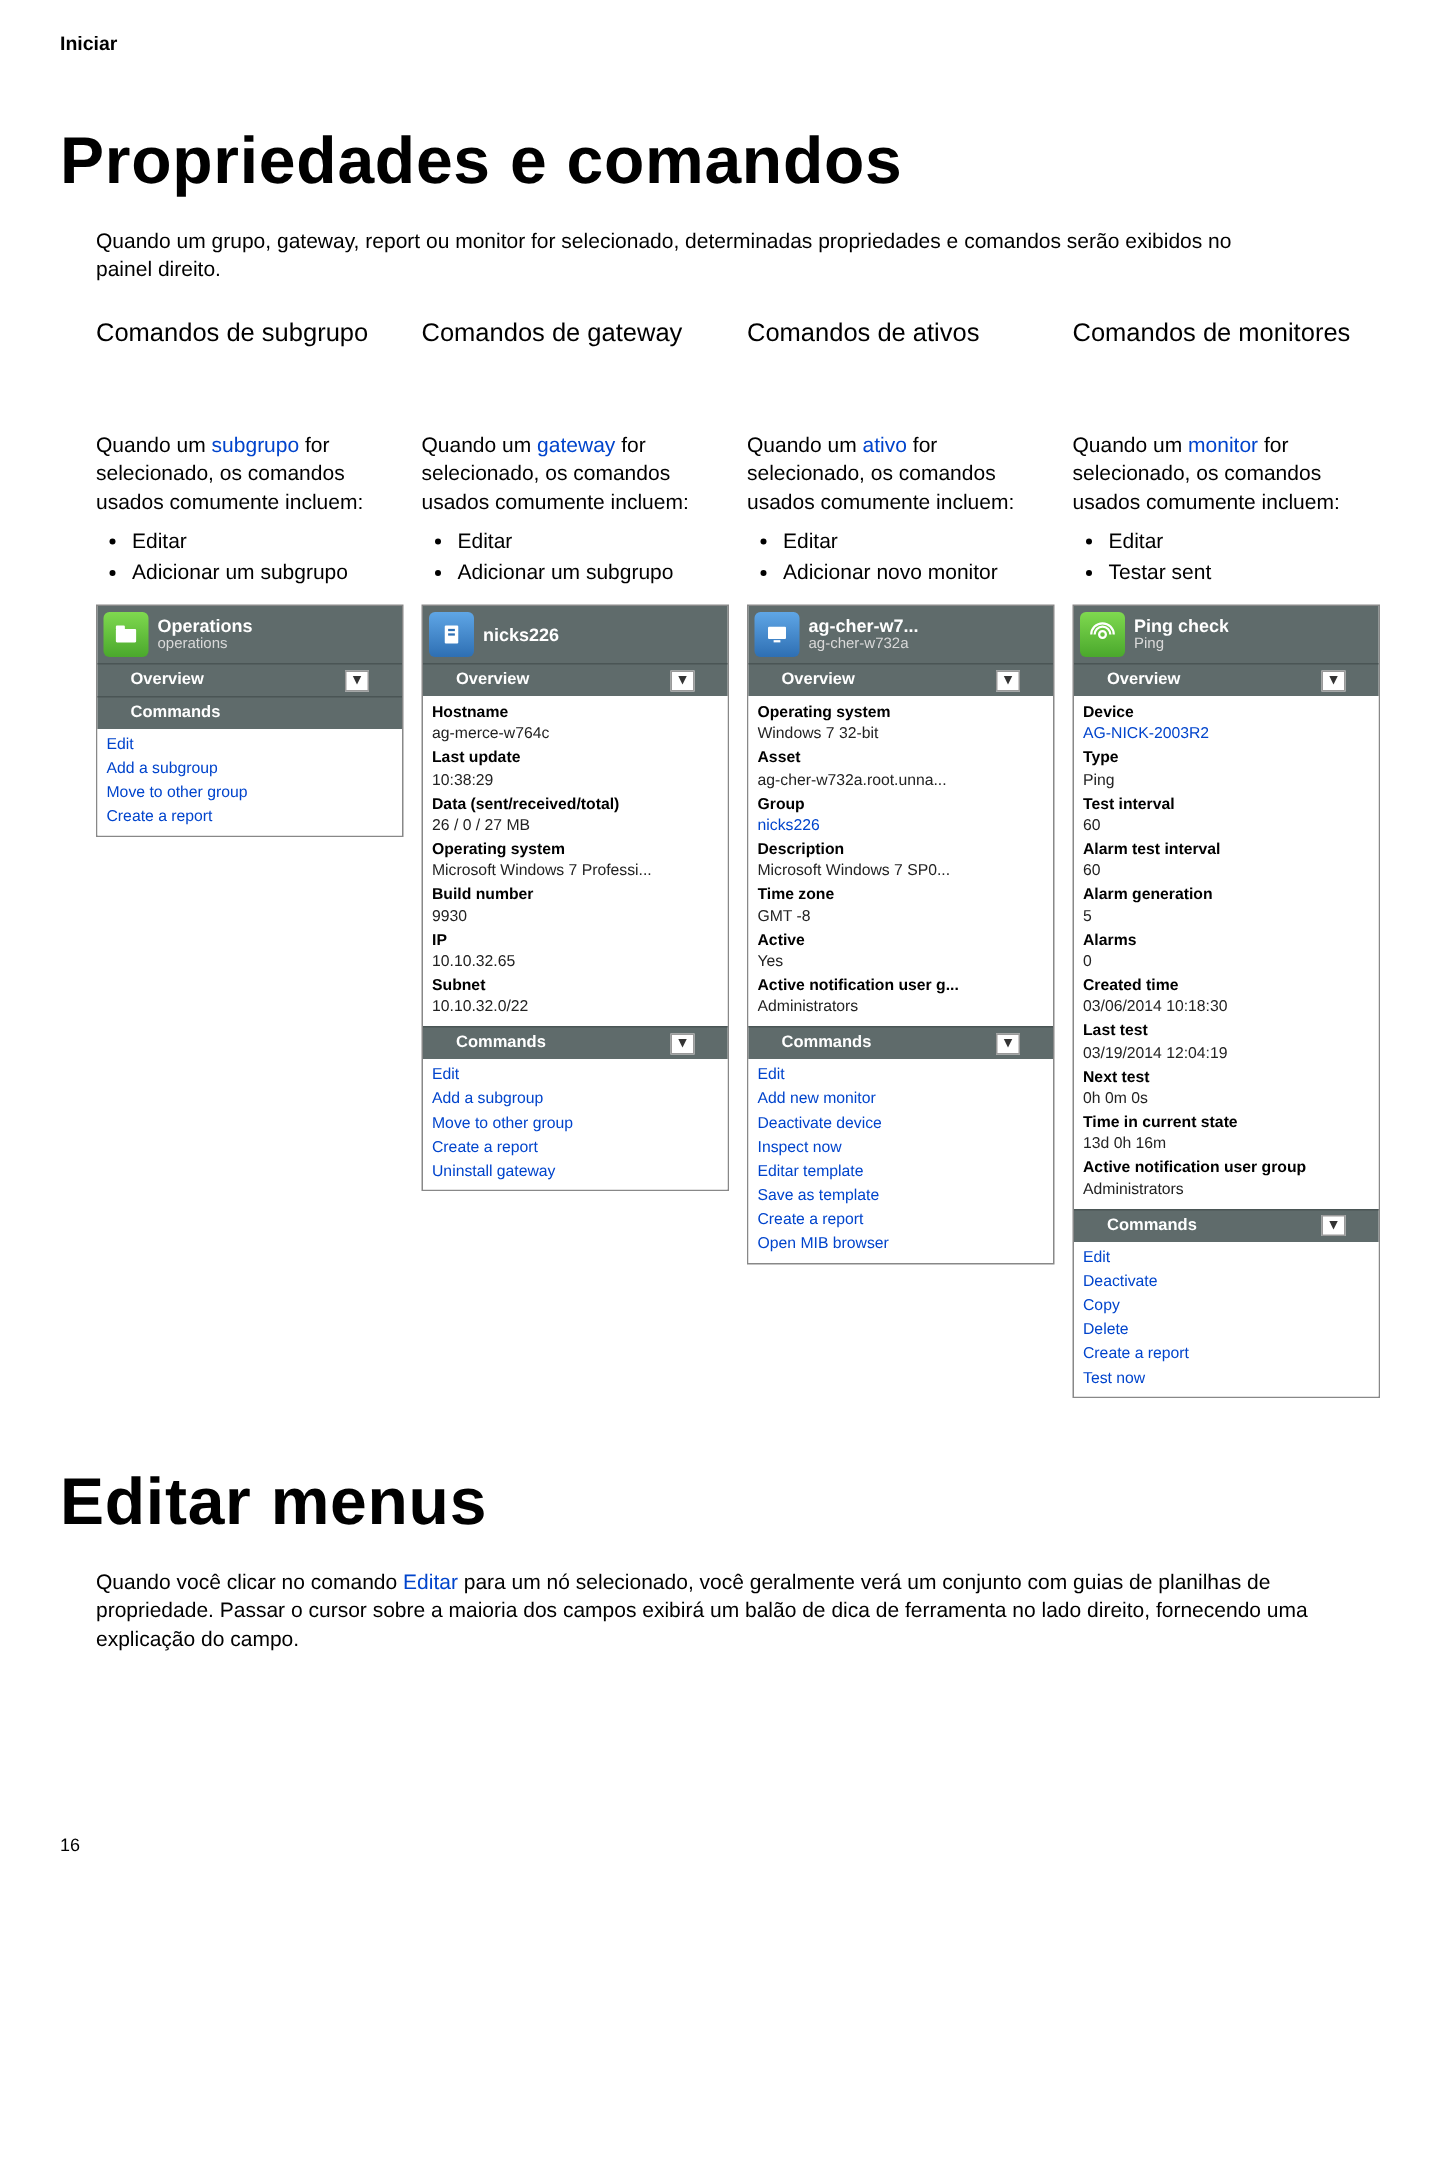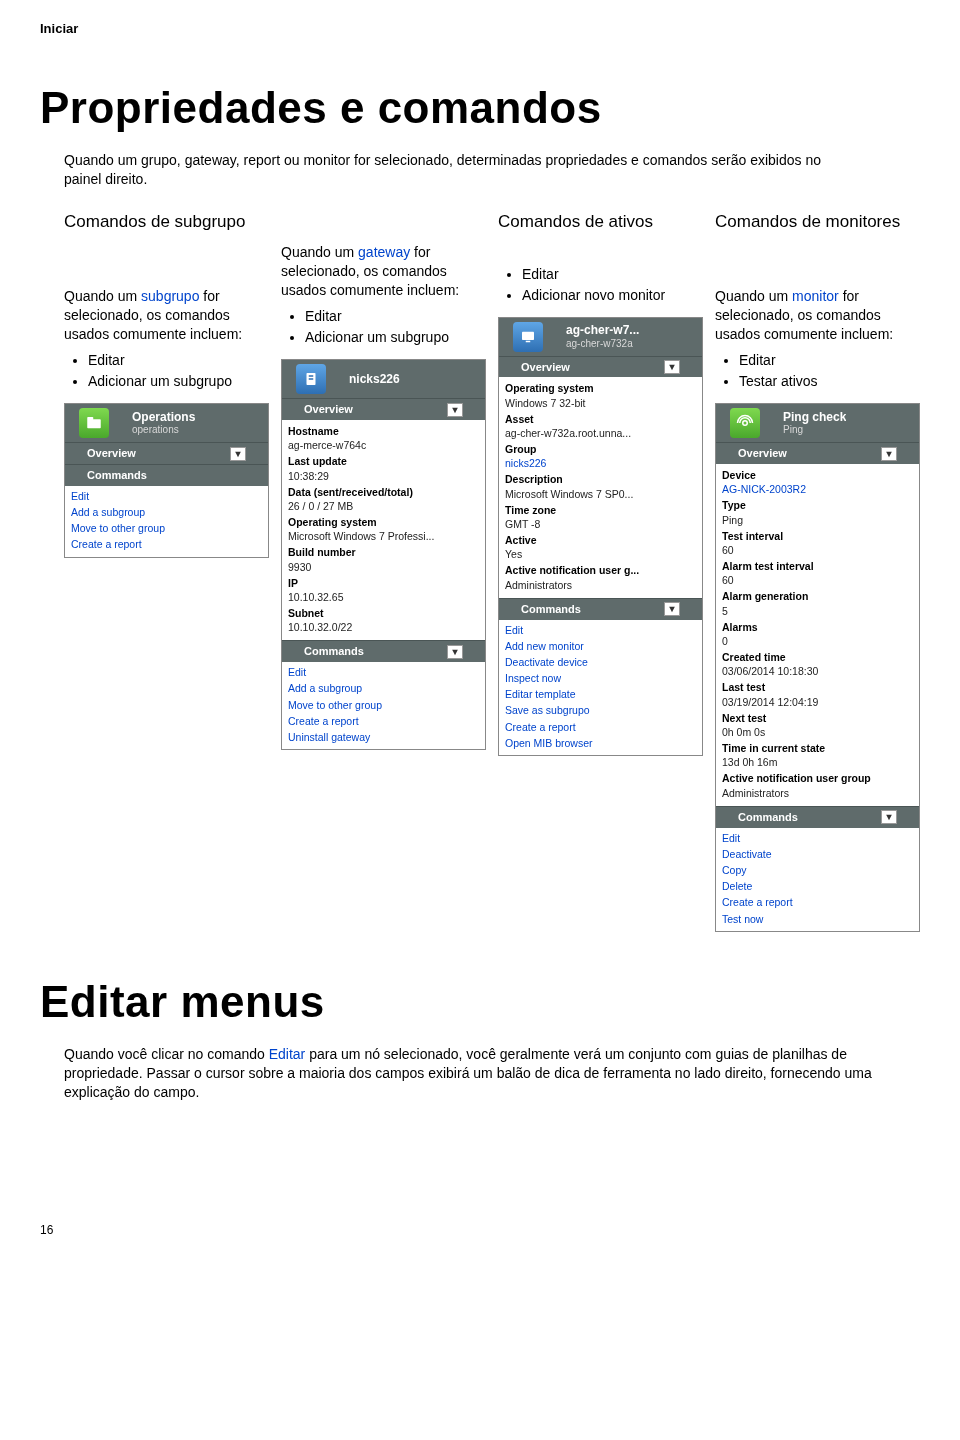--- a/index.html
+++ b/index.html
@@ -65,22 +65,22 @@
     border: 1px solid #888;
     font-size: 10.5px;
     background: #fff;
     margin-top: 4px;
   }
   .panel-header {
     display: flex;
     align-items: center;
     background: #5f6b6b;
     color: #fff;
-    padding: 4px 14px;
-    gap: 23px;
+    padding: 4px 4px;
+    gap: 6px;
   }
   .icon-tile {
     width: 30px; height: 30px;
     border-radius: 4px;
     flex-shrink: 0;
     display: flex; align-items: center; justify-content: center;
   }
   .icon-green { background: linear-gradient(#7fd94f,#4aa82c); }
   .icon-blue  { background: linear-gradient(#5fa6e6,#2e6fb3); }
   .icon-tile svg { width: 18px; height: 18px; }
@@ -179,20 +179,21 @@
       <div class="cmd-list">
         <a>Edit</a>
         <a>Add a subgroup</a>
         <a>Move to other group</a>
         <a>Create a report</a>
       </div>
     </div>
   </div>
 
   <div class="col">
+    <div class="col-heading">Comandos de gateway</div>
     <p class="col-desc">
       <span>Quando um </span><span class="link">gateway</span><span> for selecionado, os comandos usados comumente incluem:</span>
     </p>
     <ul class="bullets">
       <li>Editar</li>
       <li>Adicionar um subgrupo</li>
     </ul>
 
     <div class="panel">
       <div class="panel-header">
@@ -250,20 +251,23 @@
         <a>Add a subgroup</a>
         <a>Move to other group</a>
         <a>Create a report</a>
         <a>Uninstall gateway</a>
       </div>
     </div>
   </div>
 
   <div class="col">
     <div class="col-heading">Comandos de ativos</div>
+    <p class="col-desc">
+      <span>Quando um </span><span class="link">ativo</span><span> for selecionado, os comandos usados comumente incluem:</span>
+    </p>
     <ul class="bullets">
       <li>Editar</li>
       <li>Adicionar novo monitor</li>
     </ul>
 
     <div class="panel">
       <div class="panel-header">
         <div class="icon-tile icon-blue">
           <svg viewBox="0 0 24 24" fill="#fff">
               <rect x="4" y="5" width="16" height="11" rx="1"></rect>
@@ -312,35 +316,35 @@
       <div class="section-bar">
         <span>Commands</span>
         <span class="chev">▾</span>
       </div>
       <div class="cmd-list">
         <a>Edit</a>
         <a>Add new monitor</a>
         <a>Deactivate device</a>
         <a>Inspect now</a>
         <a>Editar template</a>
-        <a>Save as subgrupo</a>
+        <a>Save as template</a>
         <a>Create a report</a>
         <a>Open MIB browser</a>
       </div>
     </div>
   </div>
 
   <div class="col">
     <div class="col-heading">Comandos de monitores</div>
     <p class="col-desc">
       <span>Quando um </span><span class="link">monitor</span><span> for selecionado, os comandos usados comumente incluem:</span>
     </p>
     <ul class="bullets">
       <li>Editar</li>
-      <li>Testar ativos</li>
+      <li>Testar sent</li>
     </ul>
 
     <div class="panel">
       <div class="panel-header">
         <div class="icon-tile icon-green">
           <svg viewBox="0 0 24 24" fill="none" stroke="#fff" stroke-width="2">
               <circle cx="12" cy="12" r="3"></circle>
               <path d="M5 12a7 7 0 0 1 14 0"></path>
               <path d="M2 12a10 10 0 0 1 20 0"></path>
             </svg>

